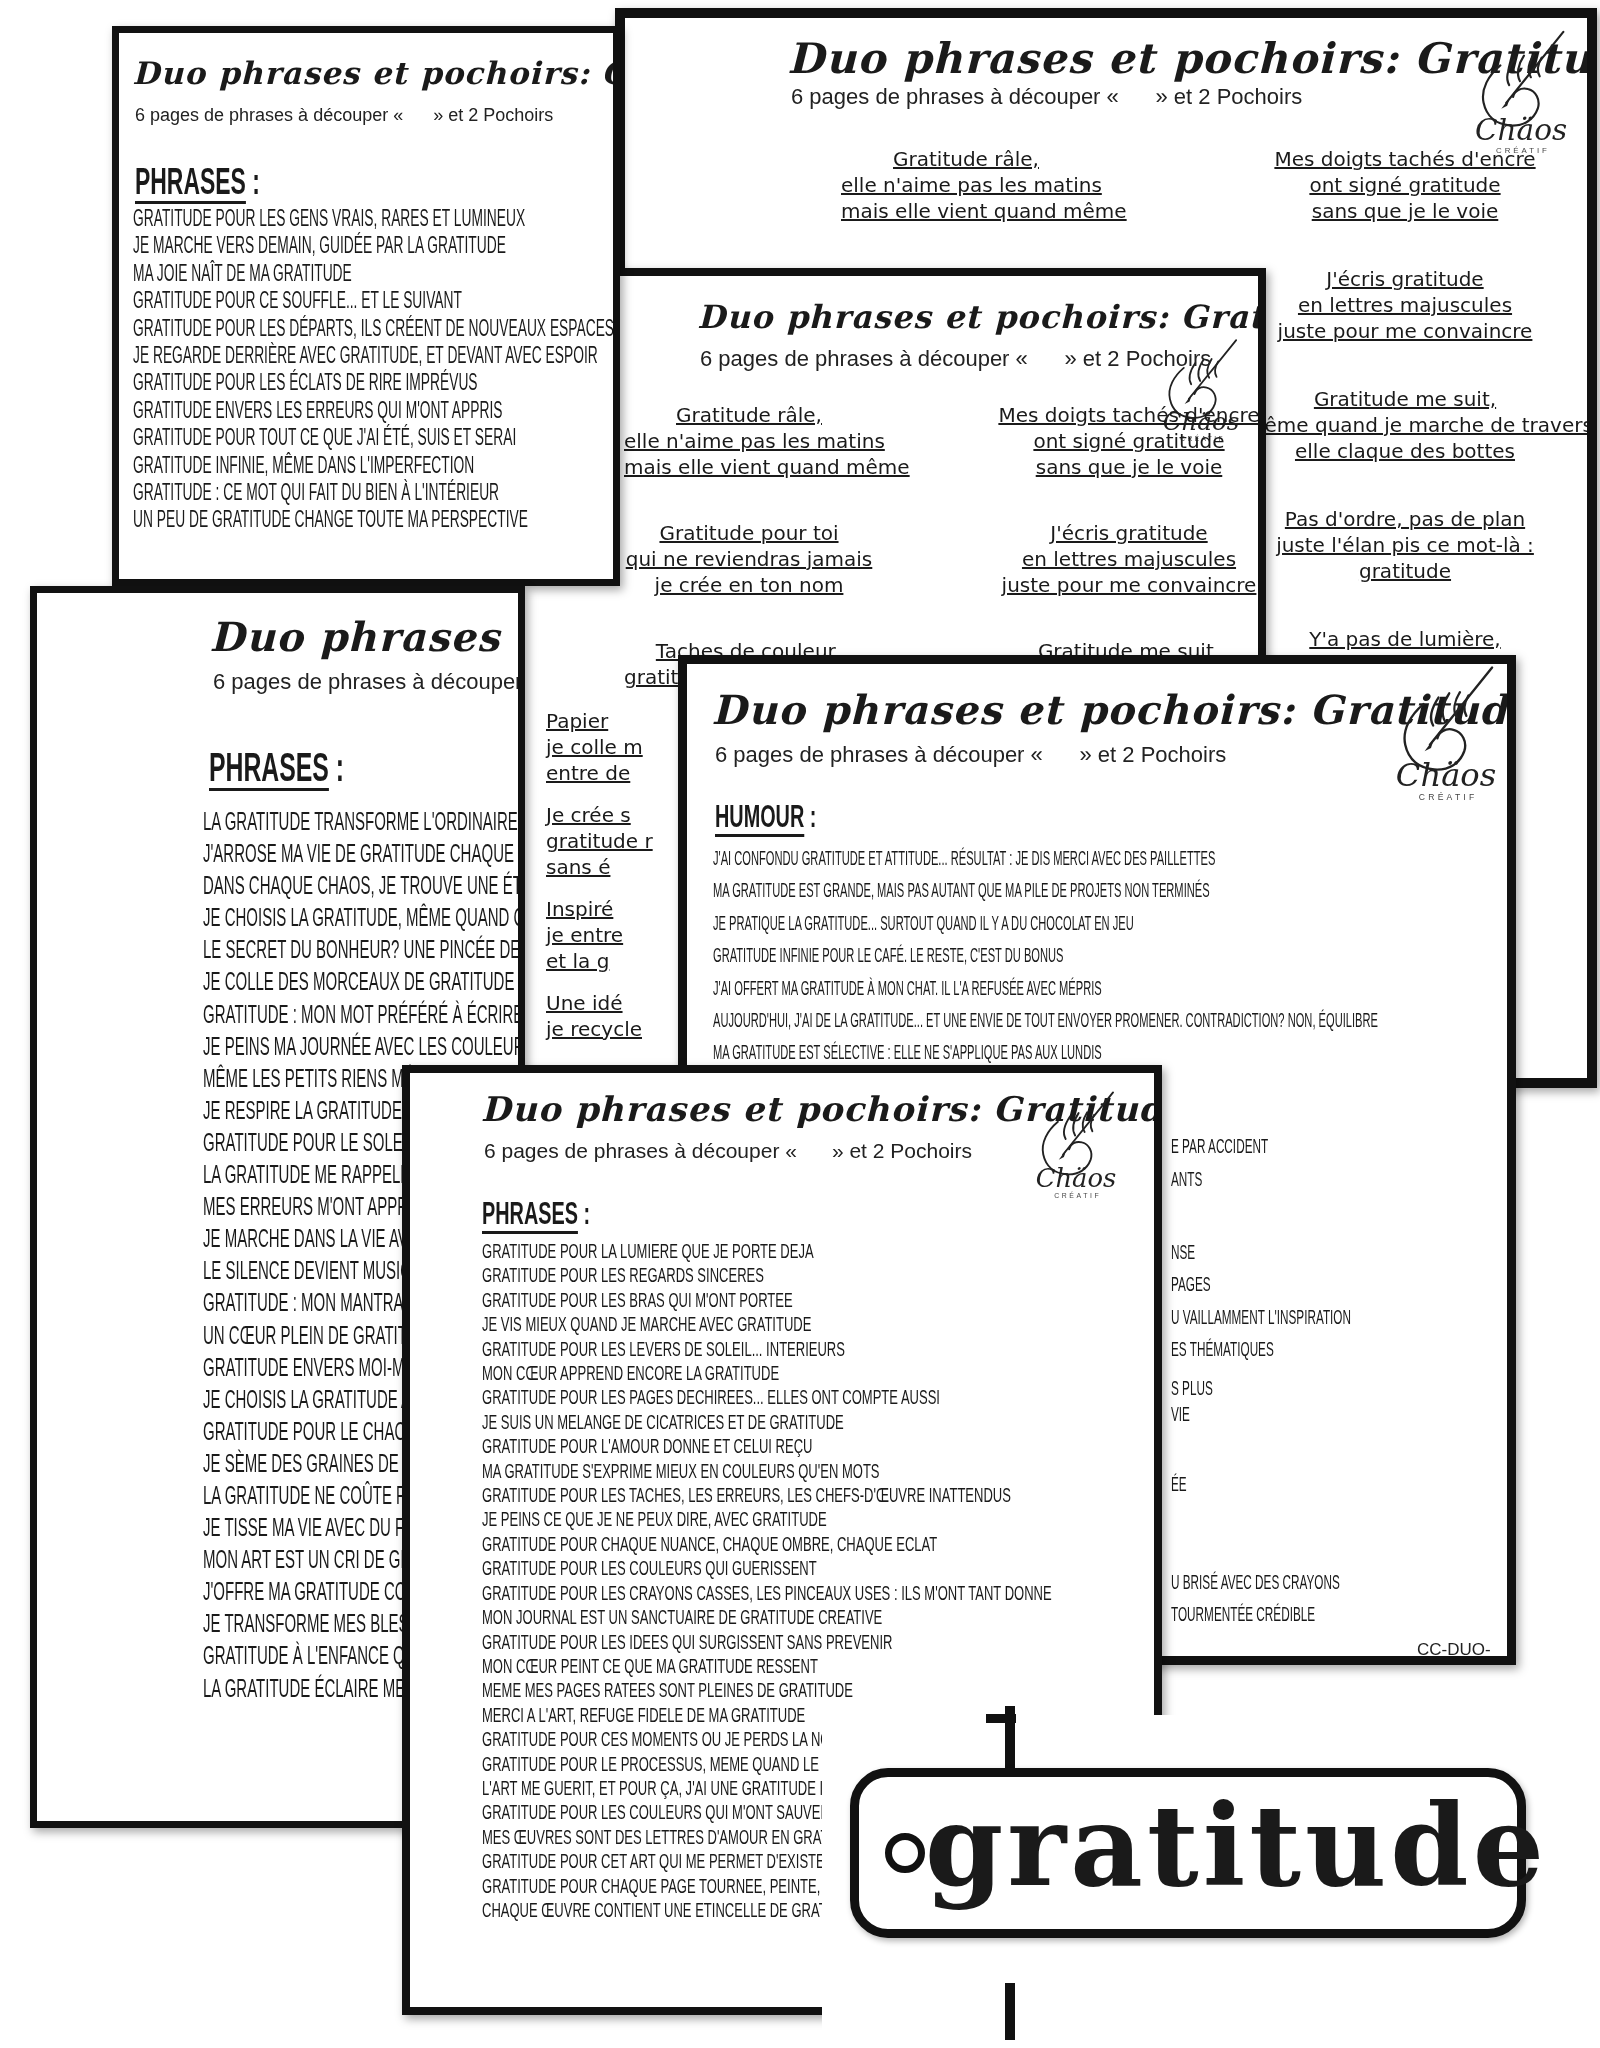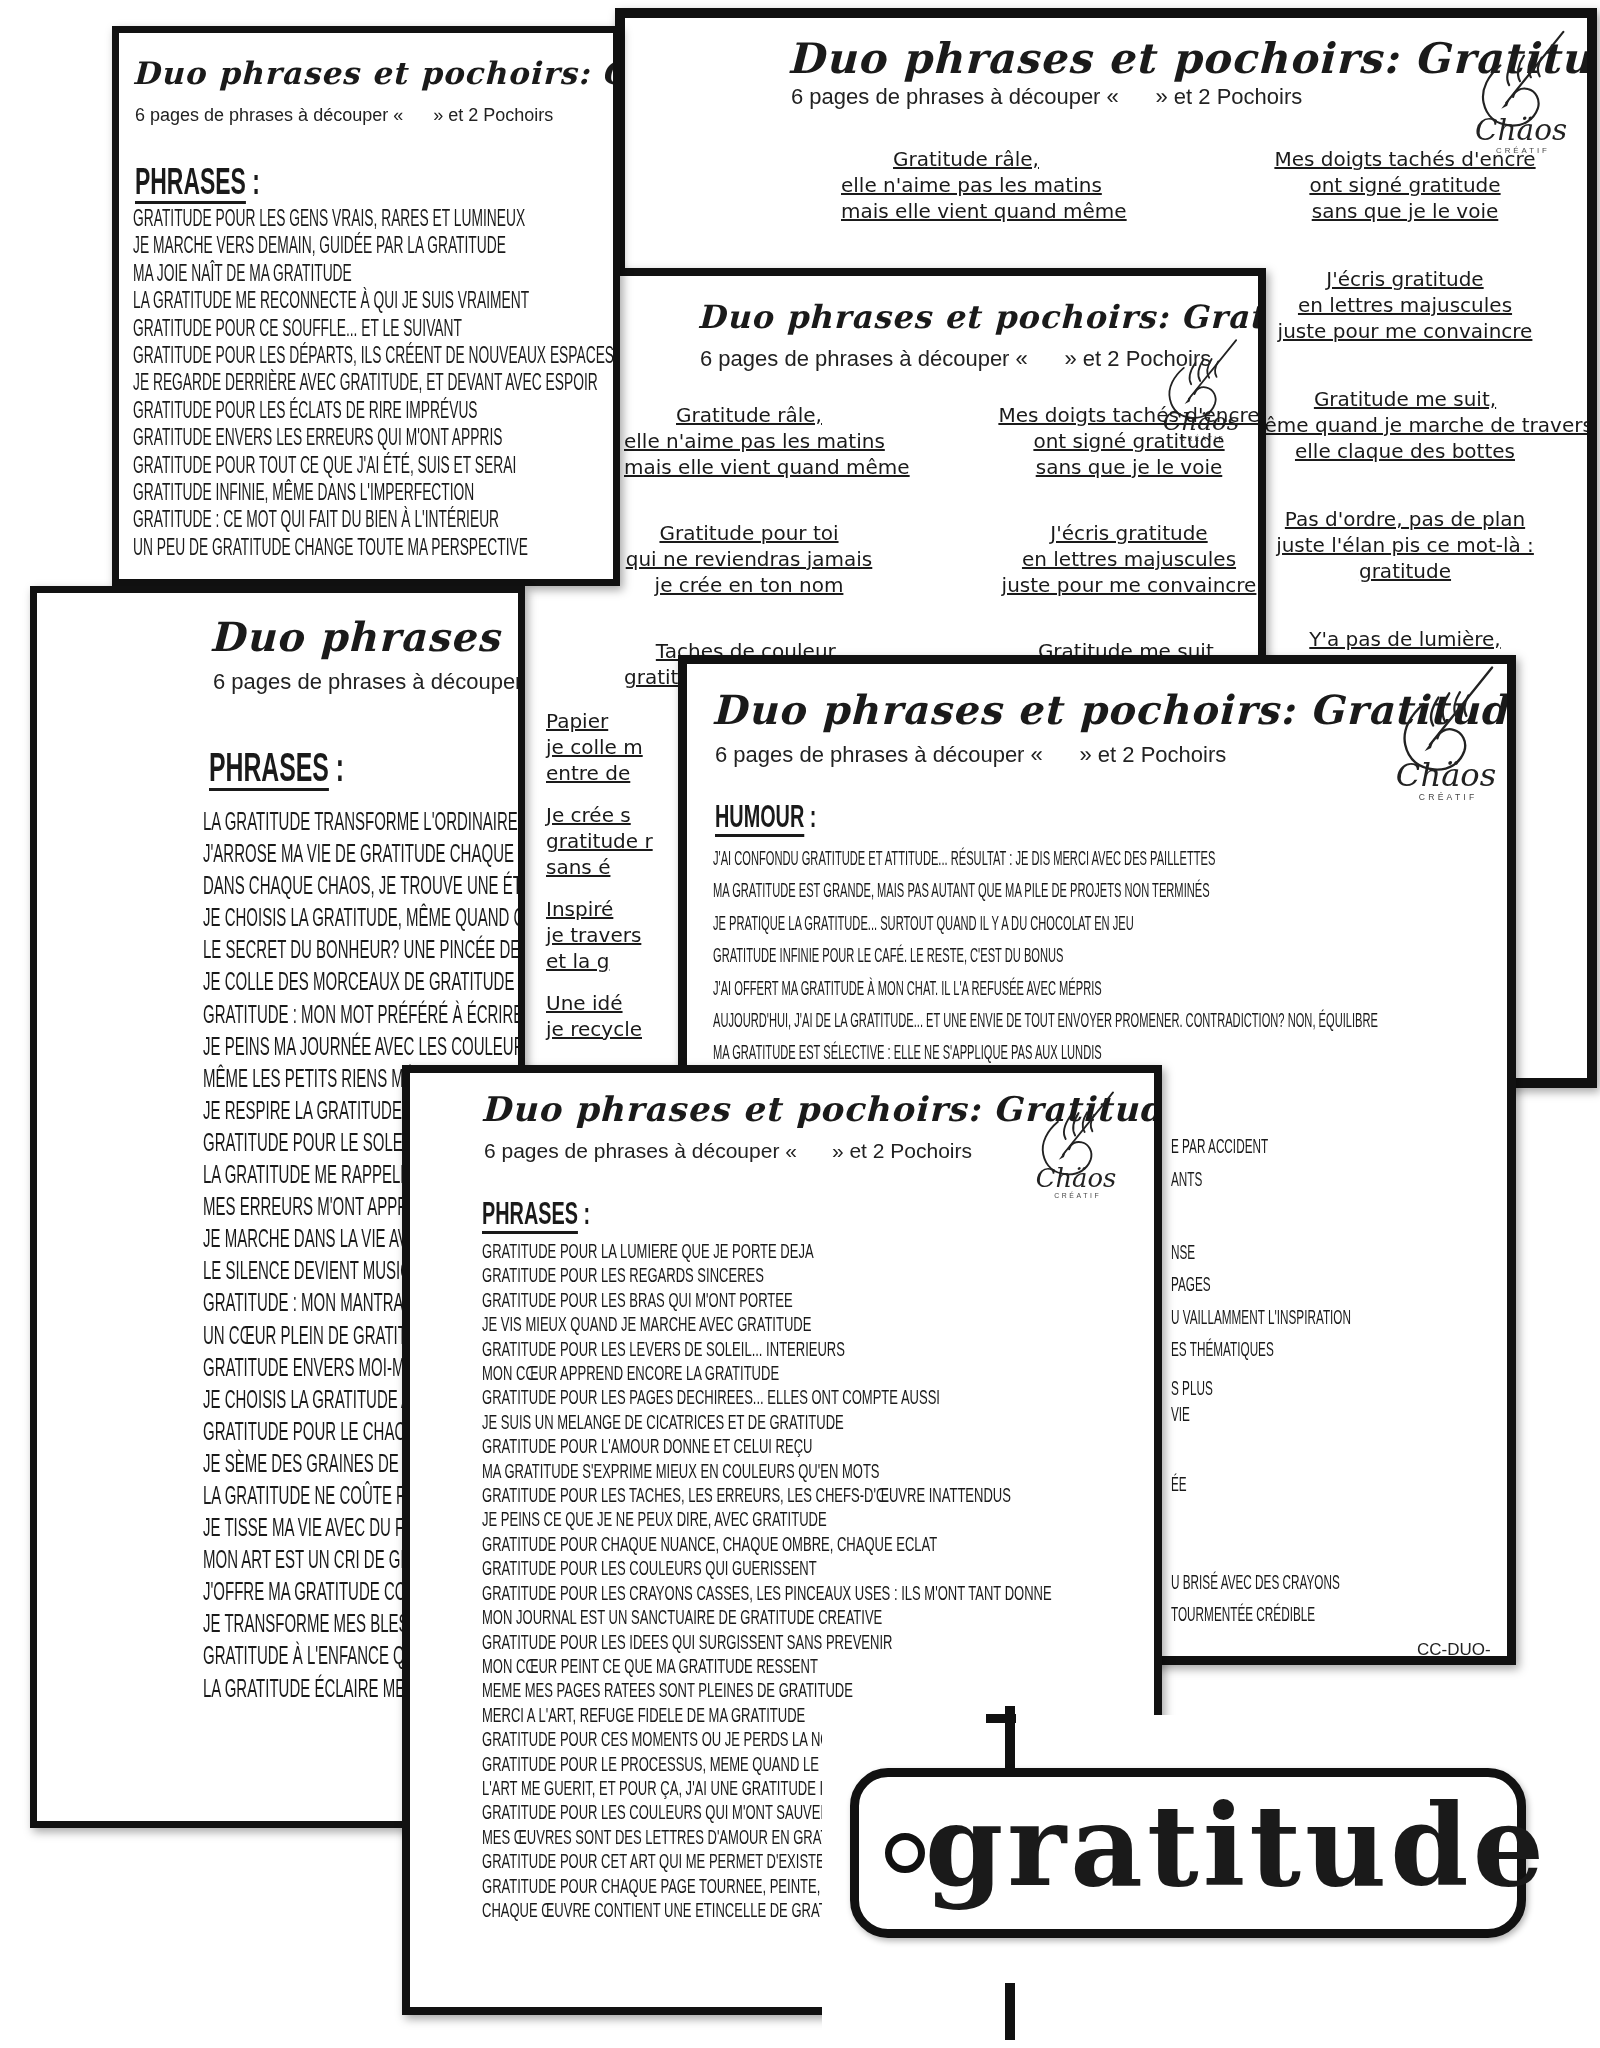--- a/index.html
+++ b/index.html
@@ -183,21 +183,21 @@
           <div class="sline">je colle m</div>
           <div class="sline">entre de</div>
         </div>
         <div class="stanza">
           <div class="sline">Je crée s</div>
           <div class="sline">gratitude r</div>
           <div class="sline">sans é</div>
         </div>
         <div class="stanza">
           <div class="sline">Inspiré</div>
-          <div class="sline">je travers</div>
+          <div class="sline">je entre</div>
           <div class="sline">et la g</div>
         </div>
         <div class="stanza">
           <div class="sline">Une idé</div>
           <div class="sline">je recycle</div>
         </div>
       </div>
     <div class="stanzas" id="c-col-right">
         <div class="stanza">
           <div class="sline">Mes doigts tachés d'encre</div>
@@ -217,21 +217,20 @@
   </div>
 
   <div class="page" id="page-top-left">
     <div class="ttl" id="tl-title">Duo phrases et pochoirs: Gratitude</div>
     <div class="sub" id="tl-sub">6 pages de phrases à découper «      » et 2 Pochoirs</div>
     <div class="hd headword" id="tl-head"><span class="cx" style="transform:scaleX(0.62)"><span class="u">PHRASES</span><span> :</span></span></div>
     <div class="list" id="tl-list">
         <div class="ln"><span class="cx">GRATITUDE POUR LES GENS VRAIS, RARES ET LUMINEUX</span></div>
         <div class="ln"><span class="cx">JE MARCHE VERS DEMAIN, GUIDÉE PAR LA GRATITUDE</span></div>
         <div class="ln"><span class="cx">MA JOIE NAÎT DE MA GRATITUDE</span></div>
-        <div class="ln"><span class="cx">LA GRATITUDE ME RECONNECTE À QUI JE SUIS VRAIMENT</span></div>
         <div class="ln"><span class="cx">GRATITUDE POUR CE SOUFFLE... ET LE SUIVANT</span></div>
         <div class="ln"><span class="cx">GRATITUDE POUR LES DÉPARTS, ILS CRÉENT DE NOUVEAUX ESPACES</span></div>
         <div class="ln"><span class="cx">JE REGARDE DERRIÈRE AVEC GRATITUDE, ET DEVANT AVEC ESPOIR</span></div>
         <div class="ln"><span class="cx">GRATITUDE POUR LES ÉCLATS DE RIRE IMPRÉVUS</span></div>
         <div class="ln"><span class="cx">GRATITUDE ENVERS LES ERREURS QUI M'ONT APPRIS</span></div>
         <div class="ln"><span class="cx">GRATITUDE POUR TOUT CE QUE J'AI ÉTÉ, SUIS ET SERAI</span></div>
         <div class="ln"><span class="cx">GRATITUDE INFINIE, MÊME DANS L'IMPERFECTION</span></div>
         <div class="ln"><span class="cx">GRATITUDE : CE MOT QUI FAIT DU BIEN À L'INTÉRIEUR</span></div>
         <div class="ln"><span class="cx">UN PEU DE GRATITUDE CHANGE TOUTE MA PERSPECTIVE</span></div>
       </div>

